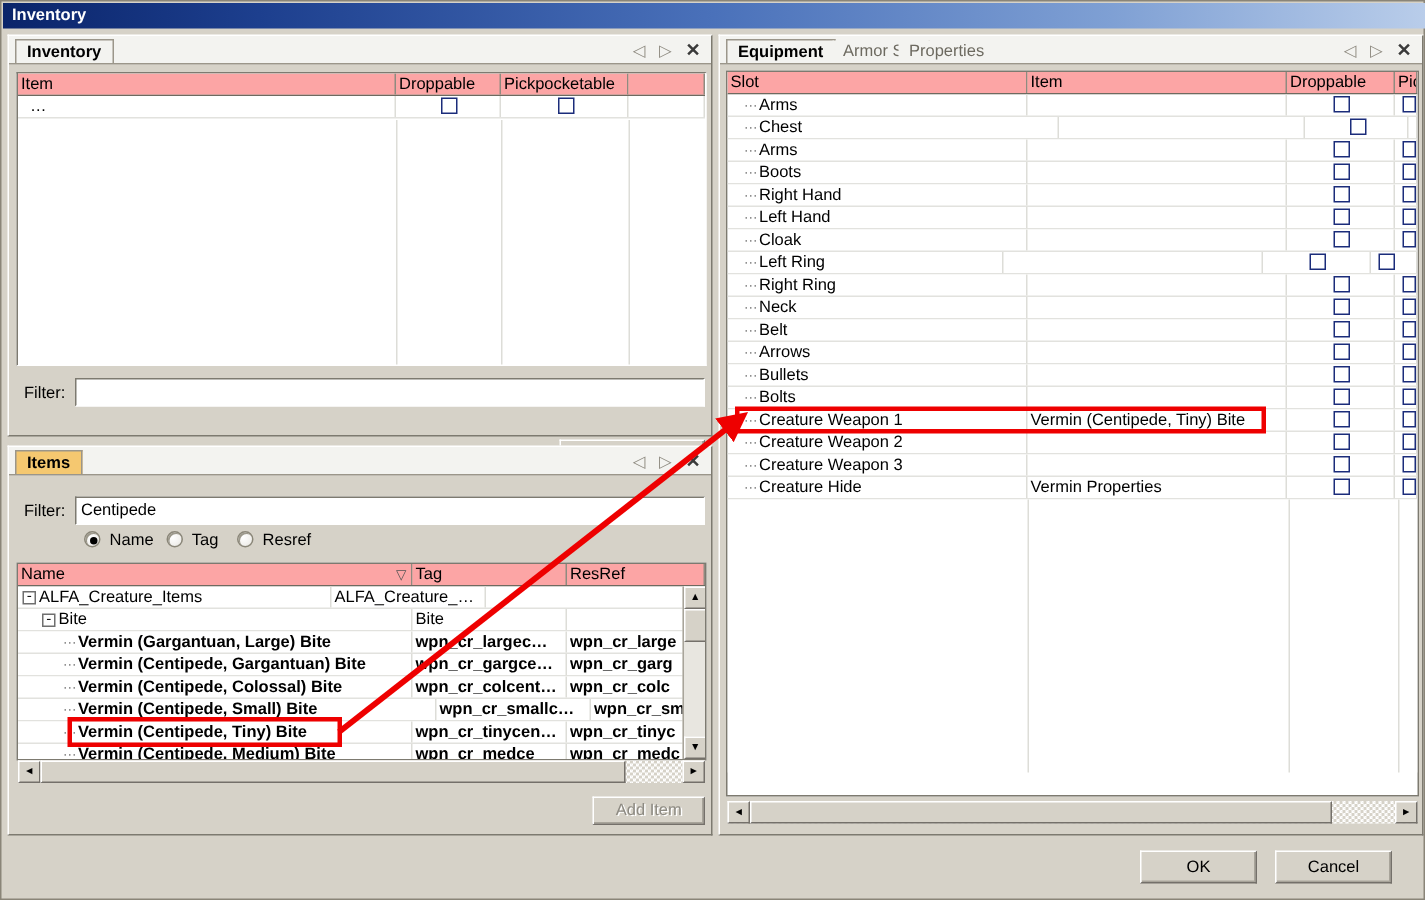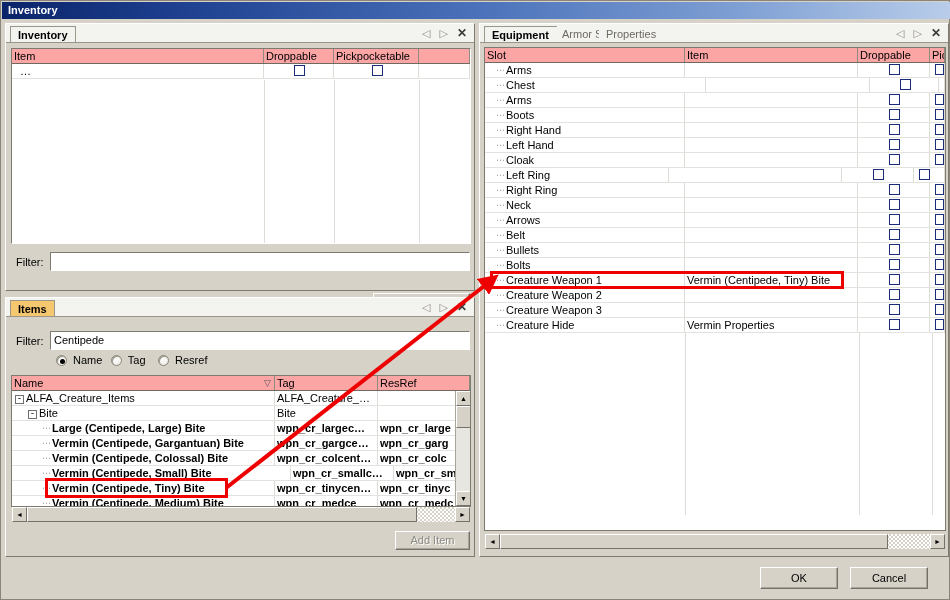--- a/index.html
+++ b/index.html
@@ -421,31 +421,31 @@
             <div style="width: 200px;"><span class="treebranch" style="margin-left: 8px;">⋯</span><span>Neck</span></div>
             <div style="width: 173px;"></div>
             <div class="cbwrap" style="width: 72px;">
               <span class="cb"></span>
             </div>
             <div class="cbwrap" style="flex: 1 1 0%; justify-content: flex-start; padding-left: 5px;">
               <span class="cb" style="margin: 1px 0px 0px;"></span>
             </div>
           </div>
           <div class="grow">
+            <div style="width: 200px;"><span class="treebranch" style="margin-left: 8px;">⋯</span><span>Belt</span></div>
+            <div style="width: 173px;"></div>
+            <div class="cbwrap" style="width: 72px;">
+              <span class="cb"></span>
+            </div>
+            <div class="cbwrap" style="flex: 1 1 0%; justify-content: flex-start; padding-left: 5px;">
+              <span class="cb" style="margin: 1px 0px 0px;"></span>
+            </div>
+          </div>
+          <div class="grow">
             <div style="width: 200px;"><span class="treebranch" style="margin-left: 8px;">⋯</span><span>Arrows</span></div>
-            <div style="width: 173px;"></div>
-            <div class="cbwrap" style="width: 72px;">
-              <span class="cb"></span>
-            </div>
-            <div class="cbwrap" style="flex: 1 1 0%; justify-content: flex-start; padding-left: 5px;">
-              <span class="cb" style="margin: 1px 0px 0px;"></span>
-            </div>
-          </div>
-          <div class="grow">
-            <div style="width: 200px;"><span class="treebranch" style="margin-left: 8px;">⋯</span><span>Belt</span></div>
             <div style="width: 173px;"></div>
             <div class="cbwrap" style="width: 72px;">
               <span class="cb"></span>
             </div>
             <div class="cbwrap" style="flex: 1 1 0%; justify-content: flex-start; padding-left: 5px;">
               <span class="cb" style="margin: 1px 0px 0px;"></span>
             </div>
           </div>
           <div class="grow">
             <div style="width: 200px;"><span class="treebranch" style="margin-left: 8px;">⋯</span><span>Bullets</span></div>
@@ -556,31 +556,31 @@
       <div class="ghead">
         <div style="width:263px;">
           <span>Name</span>
           <span class="sortmark">▽</span>
         </div>
         <div style="width:103px;">Tag</div>
         <div style="flex:1;">ResRef</div>
       </div>
       <div id="items-rows">
           <div class="grow">
-            <div style="width: 263px; padding-left: 3px;"><span class="plusbox" style="font-weight: normal;">-</span><span>ALFA_Creature_Items</span></div>
+            <div style="width: 209px; padding-left: 3px;"><span class="plusbox" style="font-weight: normal;">-</span><span>ALFA_Creature_Items</span></div>
             <div style="width: 103px;">ALFA_Creature_…</div>
             <div style="flex: 1 1 0%;"></div>
           </div>
           <div class="grow">
             <div style="width: 263px; padding-left: 16px;"><span class="plusbox" style="font-weight: normal;">-</span><span>Bite</span></div>
             <div style="width: 103px;">Bite</div>
             <div style="flex: 1 1 0%;"></div>
           </div>
           <div class="grow" style="font-weight: bold;">
-            <div style="width: 263px; padding-left: 29px;"><span class="treebranch" style="font-weight: normal;">⋯</span><span>Large (Centipede, Large) Bite</span></div>
+            <div style="width: 263px; padding-left: 29px;"><span class="treebranch" style="font-weight: normal;">⋯</span><span>Vermin (Gargantuan, Large) Bite</span></div>
             <div style="width: 103px;">wpn_cr_largec…</div>
             <div style="flex: 1 1 0%;">wpn_cr_large</div>
           </div>
           <div class="grow" style="font-weight: bold;">
             <div style="width: 263px; padding-left: 29px;"><span class="treebranch" style="font-weight: normal;">⋯</span><span>Vermin (Centipede, Gargantuan) Bite</span></div>
             <div style="width: 103px;">wpn_cr_gargce…</div>
             <div style="flex: 1 1 0%;">wpn_cr_garg</div>
           </div>
           <div class="grow" style="font-weight: bold;">
             <div style="width: 263px; padding-left: 29px;"><span class="treebranch" style="font-weight: normal;">⋯</span><span>Vermin (Centipede, Colossal) Bite</span></div>

